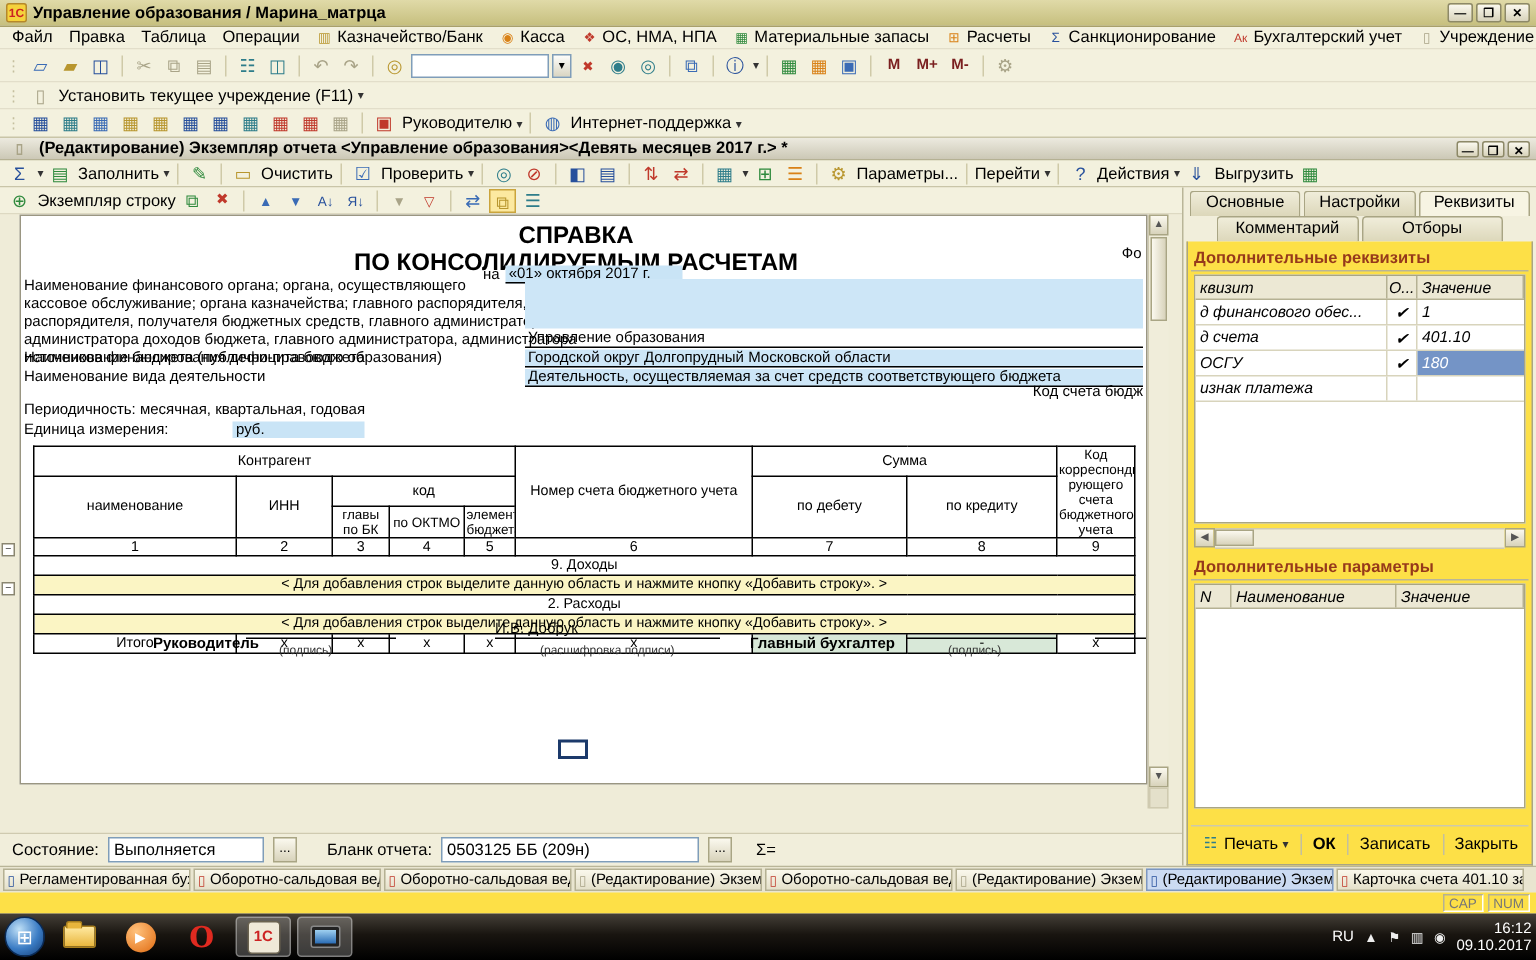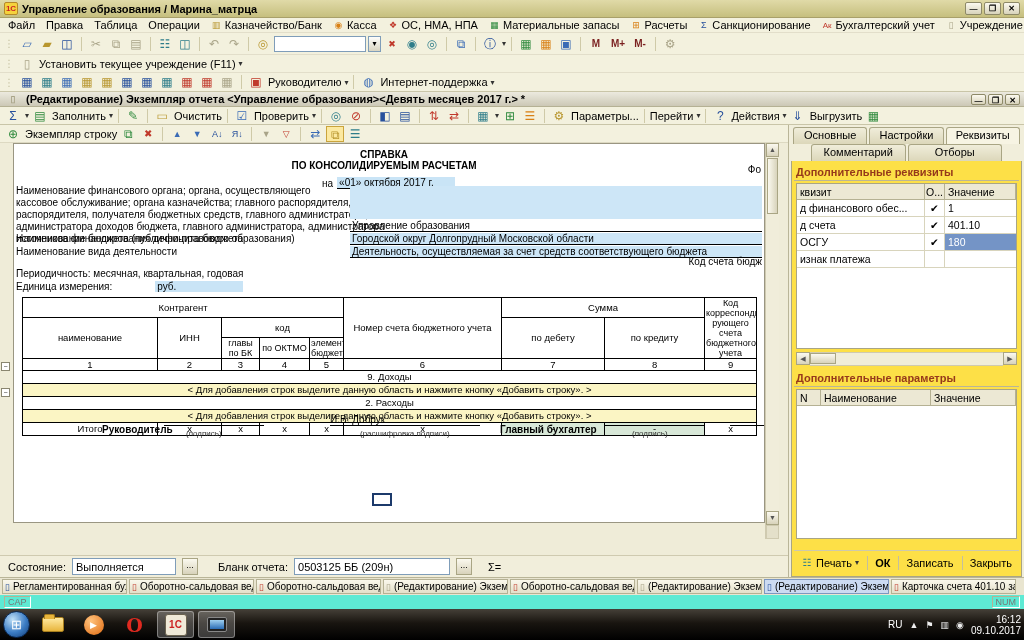--- a/index.html
+++ b/index.html
@@ -45,21 +45,21 @@
   .editor { display:flex; height:452px; }
   .left-col { flex:1; display:flex; flex-direction:column; min-width:0; }
   .rowbar { height:18px; border-bottom:1px solid #ddd9c2; }
   .canvas-area { flex:1; display:flex; background:#efecd8; position:relative; }
   .gutter { width:13px; position:relative; }
   .gfold { position:absolute; left:1px; width:9px; height:9px; border:1px solid #8a8670; background:#fff;
     font-size:7px; line-height:7px; text-align:center; color:#333; }
   
   .canvas { position:relative; width:752px; height:380px; background:#fff; border:1px solid #9a9682; overflow:hidden;
     font-size:10px; }
-  .rtitle { position:absolute; top:5px; left:0; width:740px; text-align:center; font-weight:bold; font-size:10px; }
+  .rtitle { position:absolute; top:5px; left:0; width:740px; text-align:center; font-weight:bold; font-size:16px; }
   .formnote { position:absolute; top:20px; right:3px; font-size:10px; }
   .dateline { position:absolute; top:33px; left:308px; display:flex; gap:4px; align-items:flex-end; }
   .datefield { width:118px; background:#c9e4f6; border-bottom:1px solid #000; padding:0 2px; }
   .orglabel { position:absolute; top:41px; left:2px; white-space:pre-line; line-height:12px; }
   .vals { position:absolute; left:336px; width:412px; }
   .bluebox { position:absolute; top:42px; height:33px; width:412px; background:#cde6f7; }
   .vrow { position:absolute; width:412px; height:12px; border-bottom:1px solid #000; padding:0 2px; overflow:hidden; }
   .vblue { background:#cde6f7; }
   .codenote { position:absolute; top:112px; right:2px; }
   .periodicity { position:absolute; top:124px; left:2px; }
@@ -97,42 +97,42 @@
   .tabrow { display:flex; gap:2px; height:17px; padding:0 2px; }
   .tab { flex:1; border:1px solid #a9a584; border-bottom:none; border-radius:3px 3px 0 0;
     background:linear-gradient(#f0edda,#dcd7ba); text-align:center; line-height:15px; overflow:hidden; }
   .tab.active { background:#f7f4e3; }
   .panel-body { flex:1; border:1px solid #a9a584; border-top:none; display:flex; flex-direction:column; padding:2px; background:#fde047; }
   .gtitle { color:#96391b; font-weight:bold; padding:3px 2px 2px 2px; border-bottom:1px solid #b9b598; margin-bottom:2px; }
   .grid { background:#fff; border:1px solid #a9a584; margin:0 2px; font-size:10.5px; }
   .grow { display:flex; height:17px; border-bottom:1px solid #d8d4bc; align-items:center; }
   .ghead { background:#ece8d4; border-bottom:1px solid #b5b193; height:16px; }
   .gc { padding:0 3px; overflow:hidden; white-space:nowrap; height:100%; display:flex; align-items:center;
-    border-right:1px solid #d8d4bc; }
+    border-right:1px solid #d8d4bc;font-style:italic; }
   .ghead .gc { border-right:1px solid #b5b193; }
   .g-name { width:128px; } .g-chk { width:20px; justify-content:center; } .g-val { flex:1; border-right:none; }
   .g-n { width:24px; } .g-nm { width:110px; }
   .sel { background:#7494c6; color:#fff; }
   .hscroll { height:14px; display:flex; margin:3px 2px; }
   .hs-btn { width:14px; height:13px; background:linear-gradient(#fbf9ef,#d8d3bb); border:1px solid #a9a584;
     font-size:7px; text-align:center; line-height:11px; color:#555; }
   .hs-track { flex:1; background:#f0edda; border:1px solid #cfcab0; border-left:none; border-right:none; position:relative; }
   .hs-thumb { position:absolute; left:0; top:0; width:26px; height:11px; background:linear-gradient(#fbf9ef,#d8d3bb); border:1px solid #a9a584; }
   .panel-btns { margin-top:auto; height:24px; display:flex; align-items:center; justify-content:flex-end; gap:3px;
     padding:0 2px; border-top:1px solid #cdc9ac; }
   .pbtn { padding:1px 5px; display:flex; align-items:center; gap:3px; }
   .pbsep { width:1px; height:14px; background:#c4bf9e; }
   
   .tasklist { height:18px; display:flex; gap:2px; padding:1px 2px; background:#e9e5d0; border-top:1px solid #b9b598; }
   .task { width:125px; display:flex; align-items:center; gap:3px; border:1px solid #b5b194; padding:0 2px;
     background:linear-gradient(#faf8ec,#e4e0ca); font-size:10px; overflow:hidden; white-space:nowrap; }
   .task.active { background:#ccdbf2; border-color:#7d97c0; }
   .tico { font-size:9px; }
-  .app-status { height:14px; display:flex; justify-content:space-between; align-items:center; gap:3px; padding:0 4px;
-    background:#5eead4; font-size:9px; color:#777; }
+  .app-status { height:14px; display:flex; justify-content:flex-end; align-items:center; gap:3px; padding:0 4px;
+    background:#fde047; font-size:9px; color:#777; }
   .indi { border:1px solid; border-color:#b5b194 #ffffff #ffffff #b5b194; padding:0 3px; }
   .win-taskbar { height:31px; display:flex; align-items:center; gap:4px; padding:0 3px;
     background:linear-gradient(#454038,#191510 45%,#000); }
   .orb { width:27px; height:27px; border-radius:50%; border:1px solid #0a2a55;
     background:radial-gradient(circle at 35% 30%, #bfe0f7, #3b7cc4 55%, #123a72); color:#fff;
     display:flex; align-items:center; justify-content:center; font-size:13px; }
   .tapp { width:37px; height:27px; display:flex; align-items:center; justify-content:center; border-radius:3px; }
   .tapp.pressed { background:rgba(255,255,255,.22); border:1px solid rgba(255,255,255,.35); }
   .folder { width:22px; height:15px; background:linear-gradient(#ffe9a0,#e8b53c); border:1px solid #a87f1e; border-radius:2px; position:relative; }
   .folder:before { content:""; position:absolute; top:-4px; left:1px; width:9px; height:4px; background:#e8b53c;
@@ -505,21 +505,21 @@
         <span class="sbtn">▼</span>
         <span class="corner"></span>
       </div>
     </div>
 
     <div class="status-row">
       <span>Состояние:</span>
       <span class="fld" style="width:104px">Выполняется</span>
       <span class="dots">...</span>
       <span style="margin-left:14px">Бланк отчета:</span>
-      <span class="fld" style="width:156px">0503125 ББ (209н)</span>
+      <span class="fld" style="width:172px">0503125 ББ (209н)</span>
       <span class="dots">...</span>
       <span style="margin-left:10px">Σ=</span>
     </div>
   </div>
 
   <div class="right-panel">
     <div class="tabrow">
       <span class="tab">Основные</span>
       <span class="tab">Настройки</span>
       <span class="tab active">Реквизиты</span>

